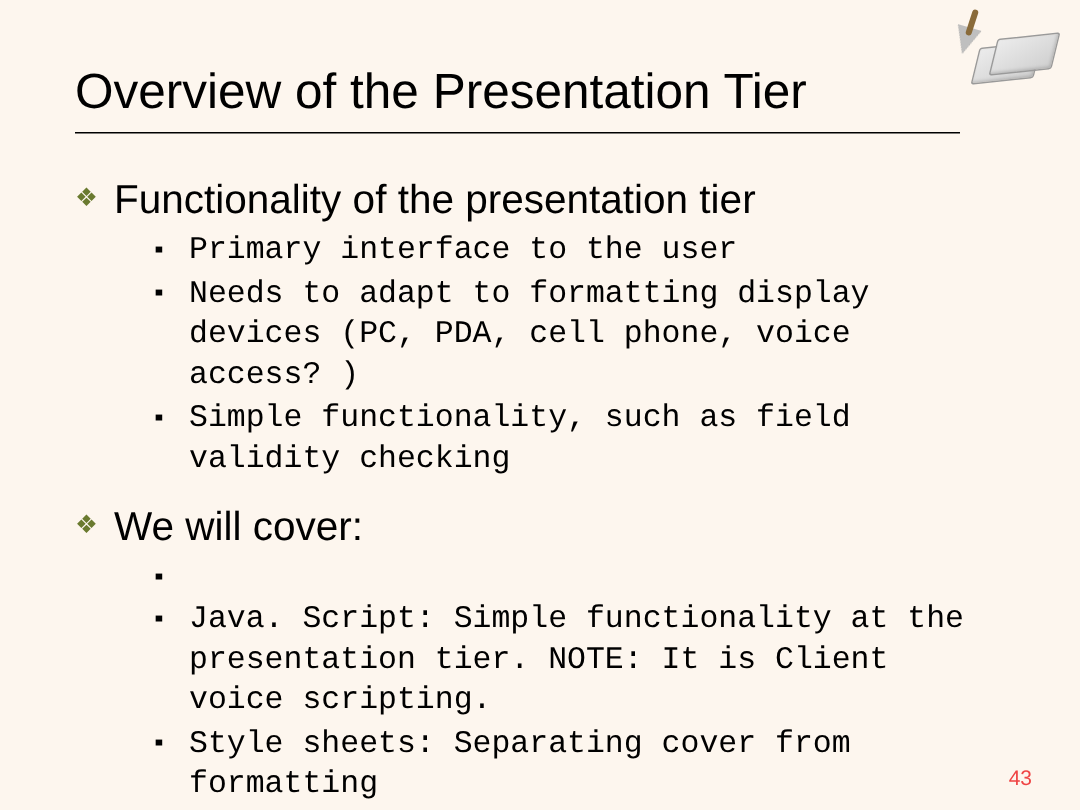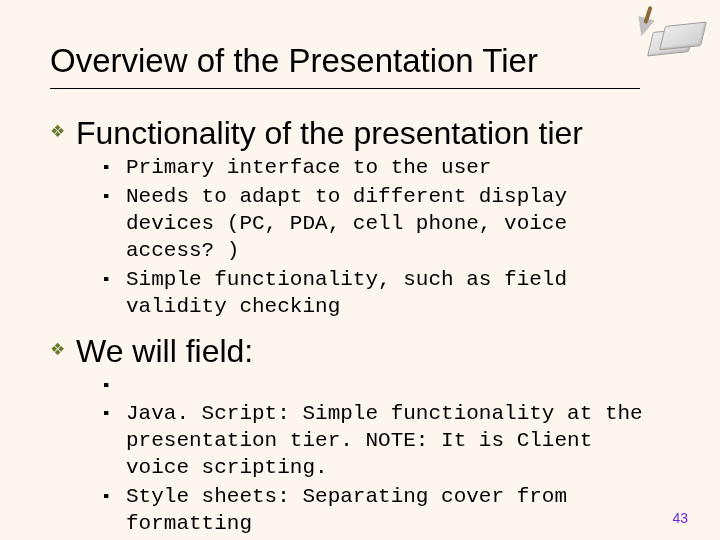--- a/index.html
+++ b/index.html
@@ -47,21 +47,21 @@
     margin-bottom: 4px;
   }
   .l1-bullet {
     color: #6a7a2f;
     font-size: 17px;
     line-height: 28px;
     width: 26px;
     flex-shrink: 0;
   }
   .l1-text {
-    font-size: 32px;
+    font-size: 27px;
     line-height: 30px;
     text-align: center;
   }
   .sub {
     margin: 6px 0 16px 54px;
   }
   .l2 {
     display: flex;
     align-items: flex-start;
     margin-bottom: 2px;
@@ -78,21 +78,21 @@
     font-size: 21px;
     line-height: 27px;
     max-width: 520px;
     font-family: Liberation Mono, monospace;
   }
   .pagenum {
     position: absolute;
     bottom: 14px;
     right: 24px;
     font-size: 14px;
-    color: #6d28d9;
+    color: #ef4444;
   }
   .art {
     position: absolute;
     top: 4px;
     right: 14px;
     width: 70px;
     height: 50px;
   }
   .block {
     position: absolute;
@@ -150,31 +150,31 @@
       <div class="l1-bullet">❖</div>
       <div class="l1-text">Functionality of the presentation tier</div>
     </div>
     <div class="sub">
       <div class="l2">
         <div class="l2-bullet">▪</div>
         <div class="l2-text">Primary interface to the user</div>
       </div>
       <div class="l2">
         <div class="l2-bullet">▪</div>
-        <div class="l2-text">Needs to adapt to different display devices (PC, PDA, cell phone, voice access? )</div>
+        <div class="l2-text">Needs to adapt to formatting display devices (PC, PDA, cell phone, voice access? )</div>
       </div>
       <div class="l2">
         <div class="l2-bullet">▪</div>
         <div class="l2-text">Simple functionality, such as field validity checking</div>
       </div>
     </div>
 
     <div class="l1">
       <div class="l1-bullet">❖</div>
-      <div class="l1-text">We will field:</div>
+      <div class="l1-text">We will cover:</div>
     </div>
     <div class="sub">
       <div class="l2">
         <div class="l2-bullet">▪</div>
       </div>
       <div class="l2">
         <div class="l2-bullet">▪</div>
         <div class="l2-text">Java. Script: Simple functionality at the presentation tier.  NOTE:  It is Client voice scripting.</div>
       </div>
       <div class="l2">

